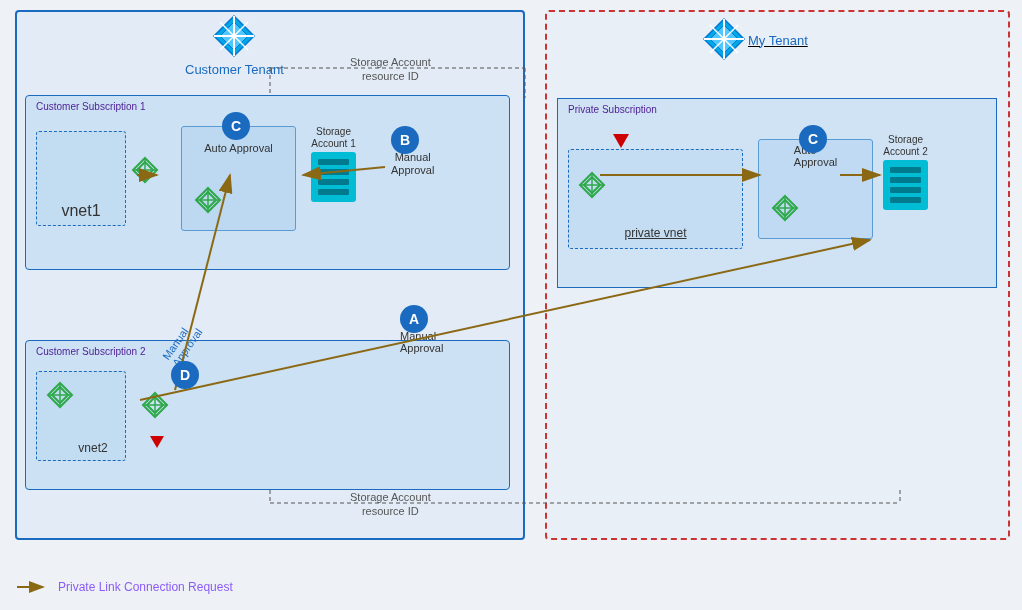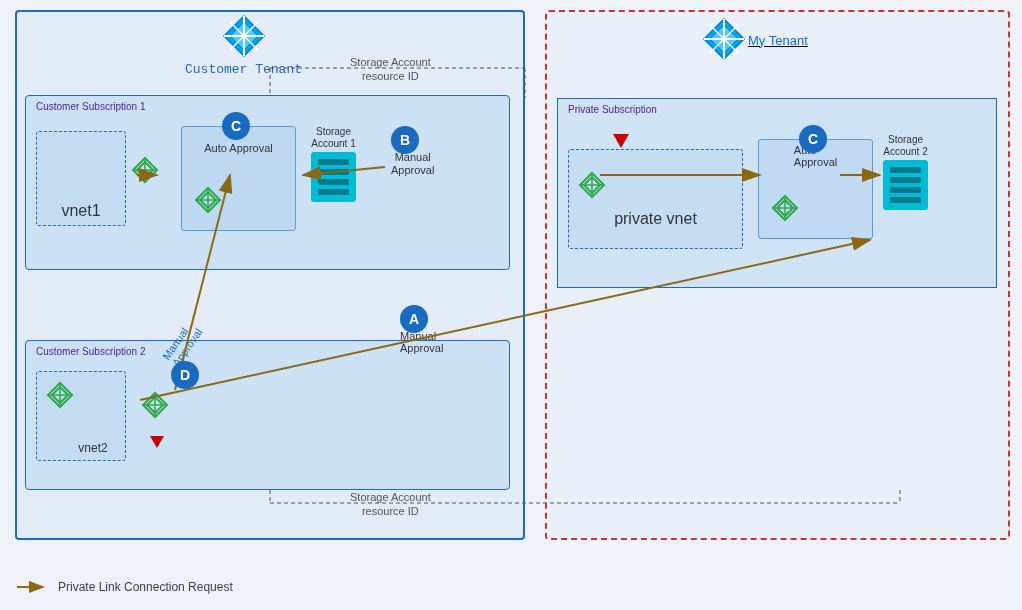--- a/index.html
+++ b/index.html
@@ -38,21 +38,20 @@
     .tenant-header {
       position: absolute;
       display: flex;
       flex-direction: column;
       align-items: center;
       top: 5px;
     }
 
     .customer-tenant-header {
       left: 175px;
-      font-family: Liberation Mono, monospace;
     }
 
     .tenant-icon {
       width: 48px;
       height: 48px;
     }
 
     .tenant-label {
       font-size: 13px;
       color: #1a6abf;
@@ -162,21 +161,21 @@
       display: flex;
       flex-direction: column;
       gap: 6px;
     }
 
     .legend-item {
       display: flex;
       align-items: center;
       gap: 8px;
       font-size: 12px;
-      color: #404040;
+      color: #8b5cf6;
     }
 
     
     .vnet-text {
       position: absolute;
       font-size: 12px;
       color: #333;
     }
   </style>
 </head>
@@ -303,21 +302,21 @@
   </div>
 
   <span style="position:absolute; top:330px; left:400px; font-size:11px; color:#333;">Manual<br>Approval</span>
 
   <div style="position:absolute; left:557px; top:98px; width:440px; height:190px; border:1.5px solid #1a6abf; border-radius:0; background:rgba(173,210,240,0.4);">
     <span class="sub-label">Private Subscription</span>
 
     <div style="position:absolute; top:35px; left:55px; width:0; height:0; border-left:8px solid transparent; border-right:8px solid transparent; border-top:14px solid #cc0000;"></div>
 
     <div style="position:absolute; left:10px; top:50px; width:175px; height:100px; border:1.5px dashed #1a6abf; border-radius:3px; background:rgba(173,210,240,0.3);">
-      <span style="position:absolute; bottom:20px; left:50%; transform:translateX(-50%); font-size:16px; color:#333; white-space:nowrap;">private vnet</span>
+      <span style="position:absolute; bottom:8px; left:50%; transform:translateX(-50%); font-size:12px; color:#333; white-space:nowrap;text-decoration:underline;">private vnet</span>
     </div>
 
     <div style="position:absolute; top:72px; left:20px;">
       <svg width="28" height="28" viewBox="0 0 28 28">
         <polygon points="14,2 26,14 14,26 2,14" fill="none" stroke="#2ea84a" stroke-width="2"></polygon>
         <polygon points="14,6 22,14 14,22 6,14" fill="none" stroke="#2ea84a" stroke-width="2"></polygon>
         <line x1="14" y1="2" x2="14" y2="26" stroke="#2ea84a" stroke-width="1.5"></line>
         <line x1="2" y1="14" x2="26" y2="14" stroke="#2ea84a" stroke-width="1.5"></line>
       </svg>
     </div>

